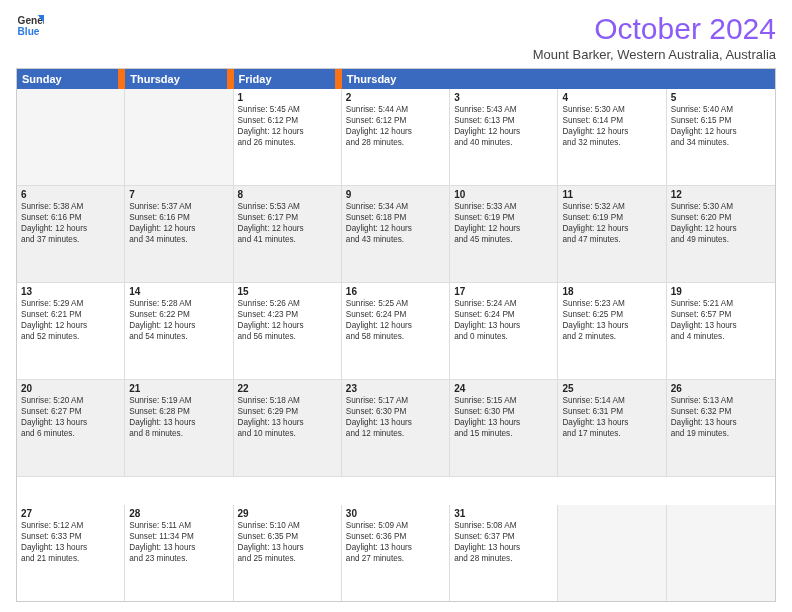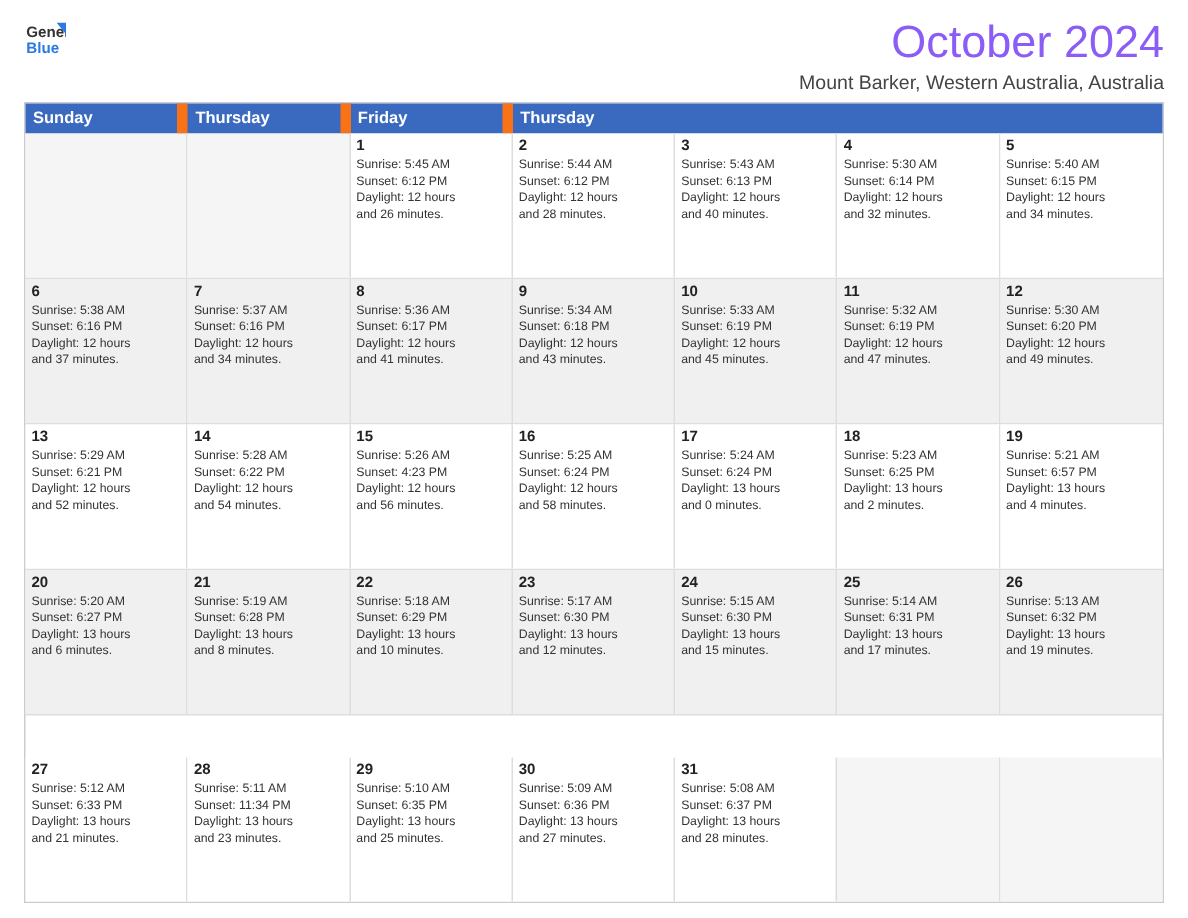--- a/index.html
+++ b/index.html
@@ -178,21 +178,21 @@
           </div>
           <div class="cal-cell shaded">
             <span class="day-number">7</span>
             <span class="cell-line">Sunrise: 5:37 AM</span>
             <span class="cell-line">Sunset: 6:16 PM</span>
             <span class="cell-line">Daylight: 12 hours</span>
             <span class="cell-line">and 34 minutes.</span>
           </div>
           <div class="cal-cell shaded">
             <span class="day-number">8</span>
-            <span class="cell-line">Sunrise: 5:36 AM</span>
+            <span class="cell-line">Sunrise: 5:53 AM</span>
             <span class="cell-line">Sunset: 6:17 PM</span>
             <span class="cell-line">Daylight: 12 hours</span>
             <span class="cell-line">and 41 minutes.</span>
           </div>
           <div class="cal-cell shaded">
             <span class="day-number">9</span>
             <span class="cell-line">Sunrise: 5:34 AM</span>
             <span class="cell-line">Sunset: 6:18 PM</span>
             <span class="cell-line">Daylight: 12 hours</span>
             <span class="cell-line">and 43 minutes.</span>

